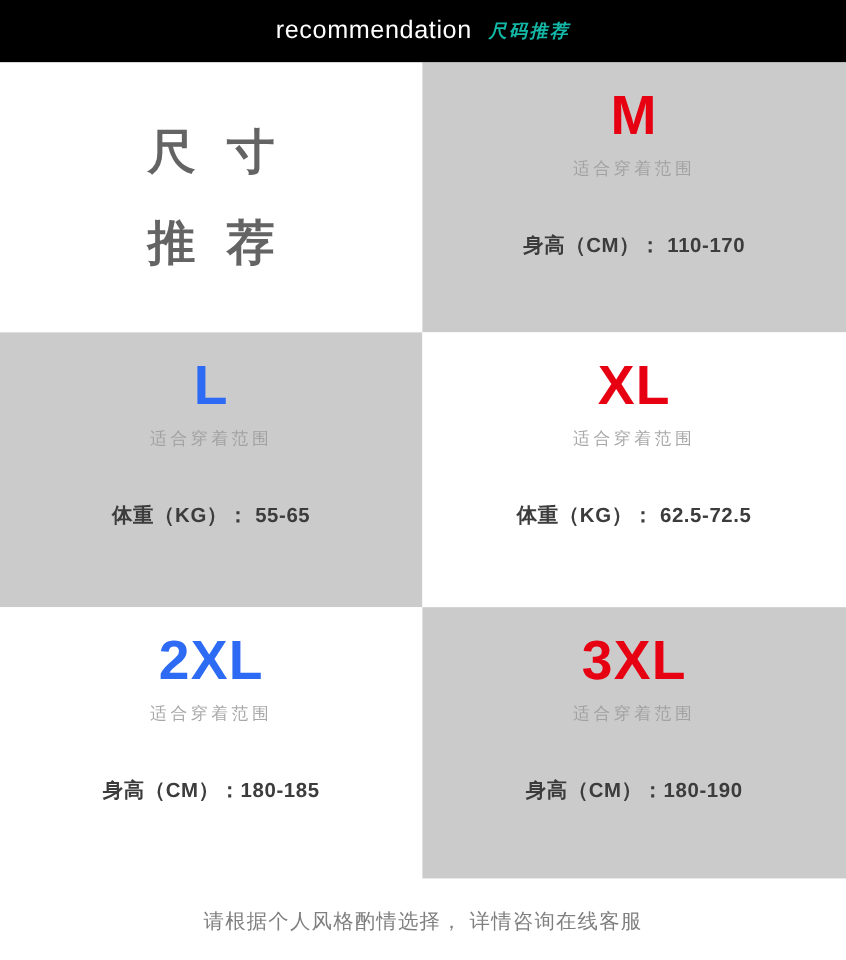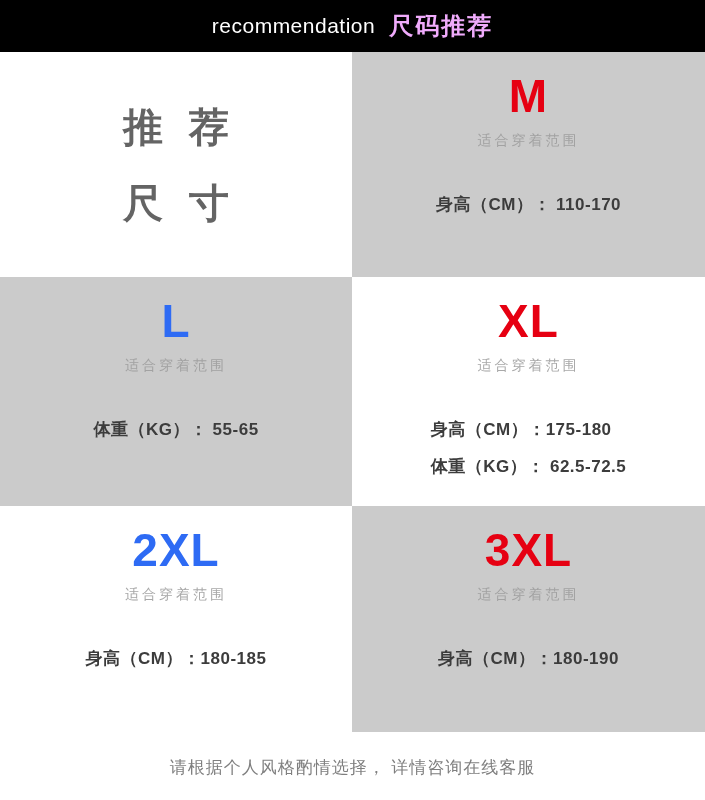--- a/index.html
+++ b/index.html
@@ -14,21 +14,21 @@
     width:705px; height:52px;
     background:#000000;
     display:flex; align-items:center; justify-content:center;
     gap:14px;
     text-align:center;
   }
   .header .en {
     color:#ffffff; font-size:21px; font-weight:400; letter-spacing:0.5px;
   }
   .header .zh {
-    color:#f0abfc; font-size:24px; font-weight:700; letter-spacing:2px;
+    color:#14b8a6; font-size:15px; font-weight:700; letter-spacing:2px;font-style:italic;
   }
   .grid {
     display:grid;
     grid-template-columns:352px 353px;
     grid-template-rows:225px 229px 226px;
   }
   .cell { text-align:center; }
   .bg-gray { background:#cbcbcb; }
   .bg-white { background:#ffffff; }
 
@@ -77,22 +77,22 @@
 <body>
 
 <div class="header">
   <span class="en">recommendation</span>
   <span class="zh">尺码推荐</span>
 </div>
 
 <div class="grid">
 
   <div class="cell bg-white intro-cell">
+    <div class="intro-line">尺寸</div>
     <div class="intro-line">推荐</div>
-    <div class="intro-line">尺寸</div>
   </div>
 
   <div class="cell bg-gray">
     <span class="size-letter accent-red">M</span>
     <span class="range-label gray-cell-range">适合穿着范围</span>
     <div class="measures">
       <div>身高（CM）： 110-170</div>
     </div>
   </div>
 
@@ -101,21 +101,20 @@
     <span class="range-label gray-cell-range">适合穿着范围</span>
     <div class="measures">
       <div>体重（KG）： 55-65</div>
     </div>
   </div>
 
   <div class="cell bg-white">
     <span class="size-letter accent-red">XL</span>
     <span class="range-label">适合穿着范围</span>
     <div class="measures">
-      <div>身高（CM）：175-180</div>
       <div>体重（KG）： 62.5-72.5</div>
     </div>
   </div>
 
   <div class="cell bg-white">
     <span class="size-letter accent-blue">2XL</span>
     <span class="range-label">适合穿着范围</span>
     <div class="measures">
       <div>身高（CM）：180-185</div>
     </div>

